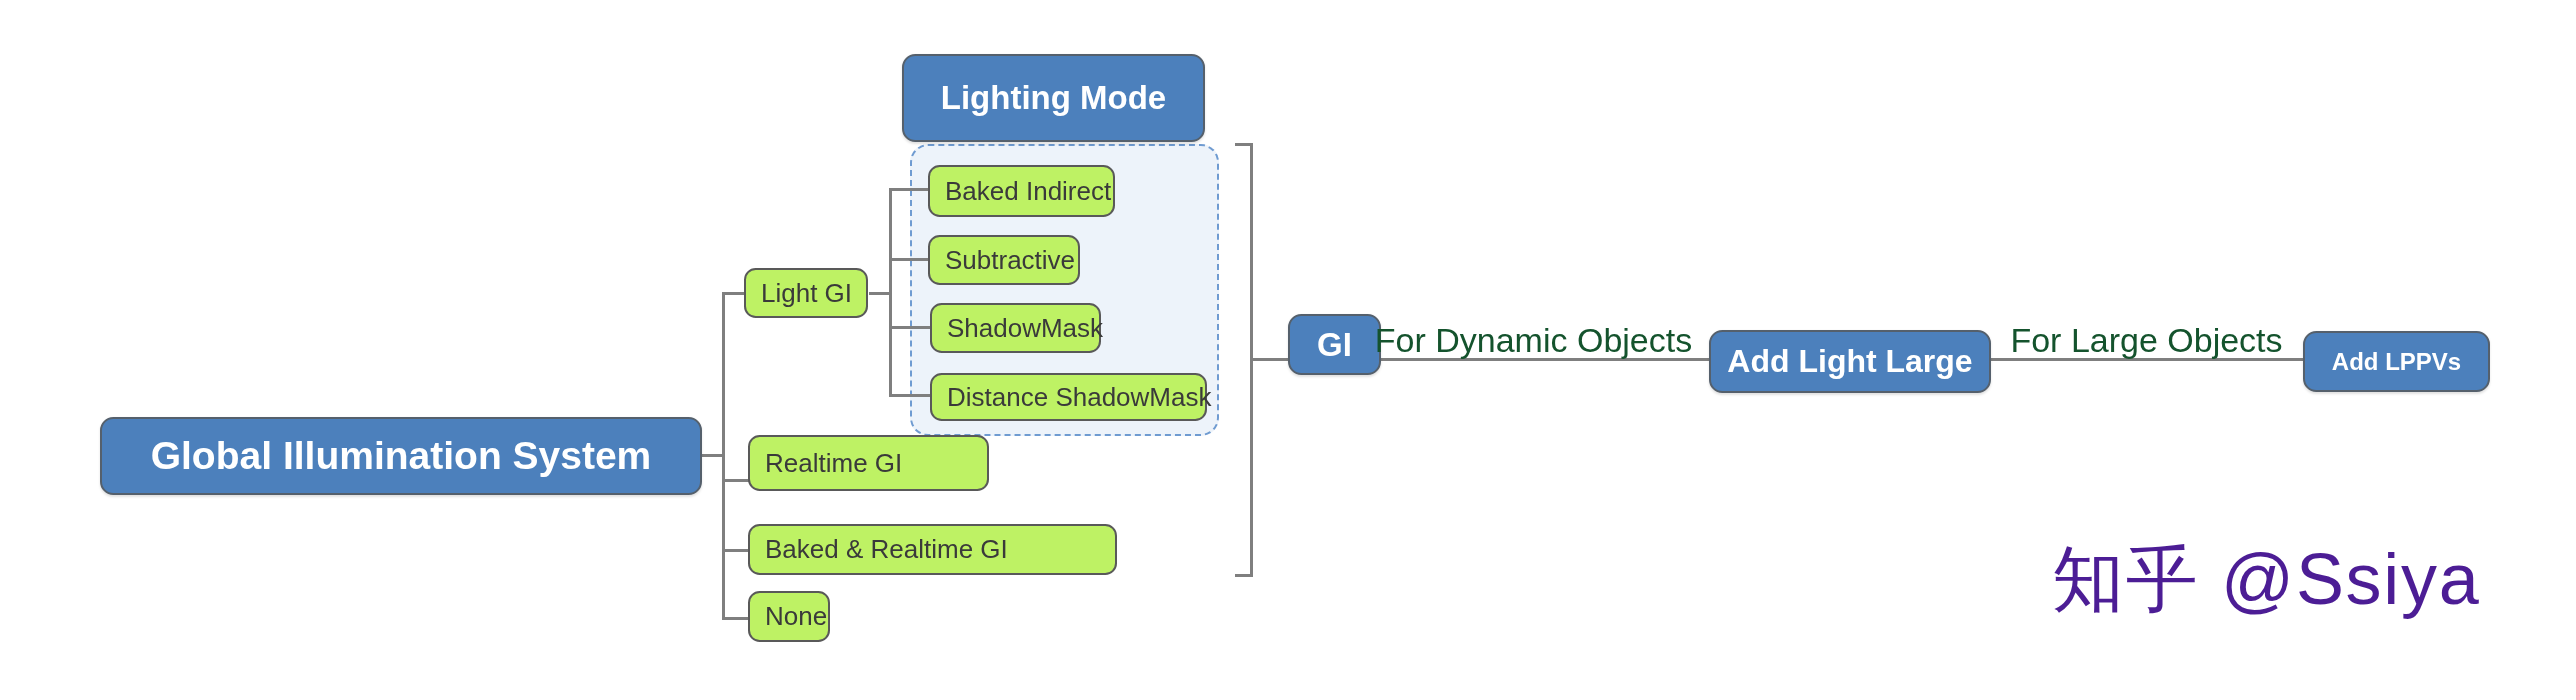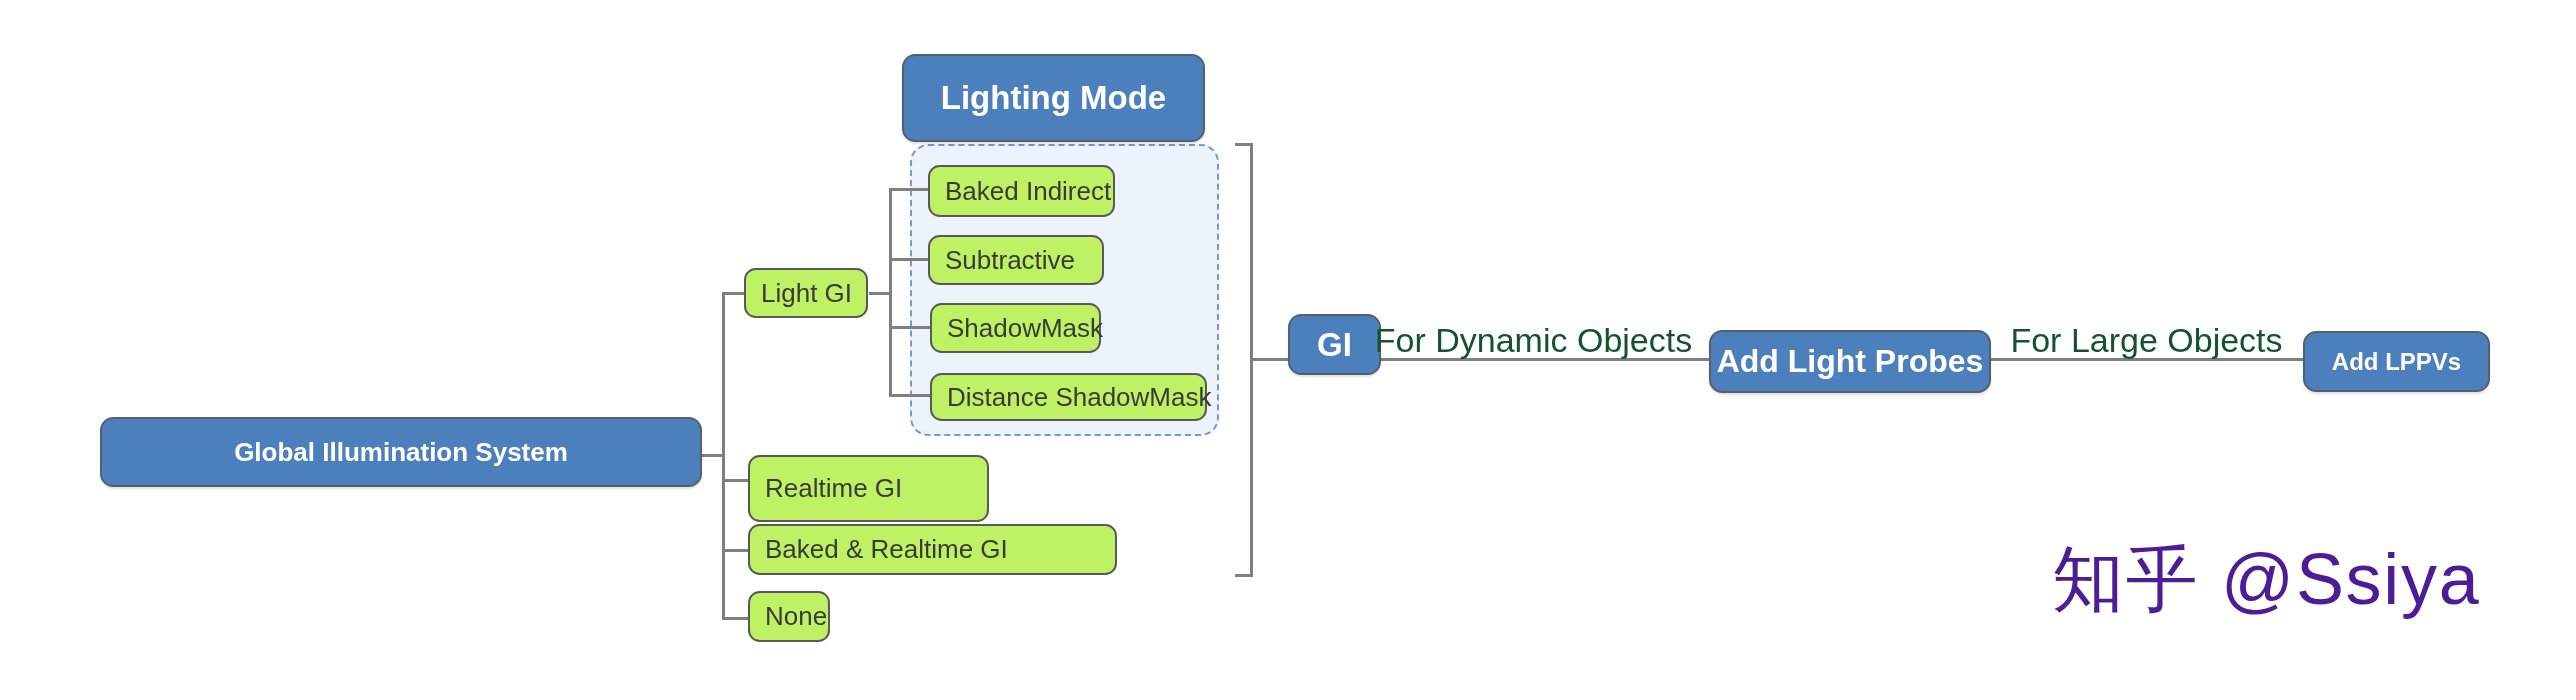--- a/index.html
+++ b/index.html
@@ -95,39 +95,39 @@
   <div class="v-line" style="left:1250px; top:143px; height:434px;"></div>
   <div class="h-line" style="left:1235px; top:143px; width:18.3px;"></div>
   <div class="h-line" style="left:1235px; top:574px; width:18.3px;"></div>
   <div class="h-line" style="left:1250px; top:358px; width:38px;"></div>
 
   <div class="h-line" style="left:1363px; top:358px; width:346px;"></div>
   <div class="h-line" style="left:1991px; top:358px; width:313px;"></div>
 
   <div class="blue-node" style="left:902px; top:54px; width:303px; height:88px; font-size:33px;">Lighting Mode</div>
 
-  <div class="blue-node" style="left:100px; top:417px; width:602px; height:70px; font-size:26px;">Global Illumination System</div>
+  <div class="blue-node" style="left:100px; top:417px; width:602px; height:78px; font-size:39px;">Global Illumination System</div>
 
   <div class="blue-node" style="left:1288px; top:314px; width:93px; height:61px; font-size:33px;">GI</div>
 
-  <div class="blue-node" style="left:1709px; top:330px; width:282px; height:63px; font-size:32px;">Add Light Probes</div>
+  <div class="blue-node" style="left:1709px; top:330px; width:282px; height:63px; font-size:32px;">Add Light Large</div>
 
   <div class="blue-node" style="left:2303px; top:331px; width:187px; height:61px; font-size:24px;">Add LPPVs</div>
 
   <div class="gray-node" style="left:744px; top:268px; width:124px; height:50px;">Light GI</div>
 
-  <div class="gray-node" style="left:748px; top:455px; width:241px; height:67px;">Realtime GI</div>
+  <div class="gray-node" style="left:748px; top:435px; width:241px; height:56px;">Realtime GI</div>
 
   <div class="gray-node" style="left:748px; top:524px; width:369px; height:51px;">Baked &amp; Realtime GI</div>
 
   <div class="gray-node" style="left:748px; top:591px; width:82px; height:51px;">None</div>
 
   <div class="gray-node" style="left:928px; top:165px; width:187px; height:52px;">Baked Indirect</div>
 
-  <div class="gray-node" style="left:928px; top:235px; width:176px; height:50px;">Subtractive</div>
+  <div class="gray-node" style="left:928px; top:235px; width:152px; height:50px;">Subtractive</div>
 
   <div class="gray-node" style="left:930px; top:303px; width:171px; height:50px;">ShadowMask</div>
 
   <div class="gray-node" style="left:930px; top:373px; width:277px; height:48px;">Distance ShadowMask</div>
 
   <div class="edge-label" style="left:1367px; top:321px; width:333px;">For Dynamic Objects</div>
 
   <div class="edge-label" style="left:1980px; top:321px; width:333px;">For Large Objects</div>
 
   <div class="watermark" style="left:2052px; top:532px;">知乎 @Ssiya</div>

